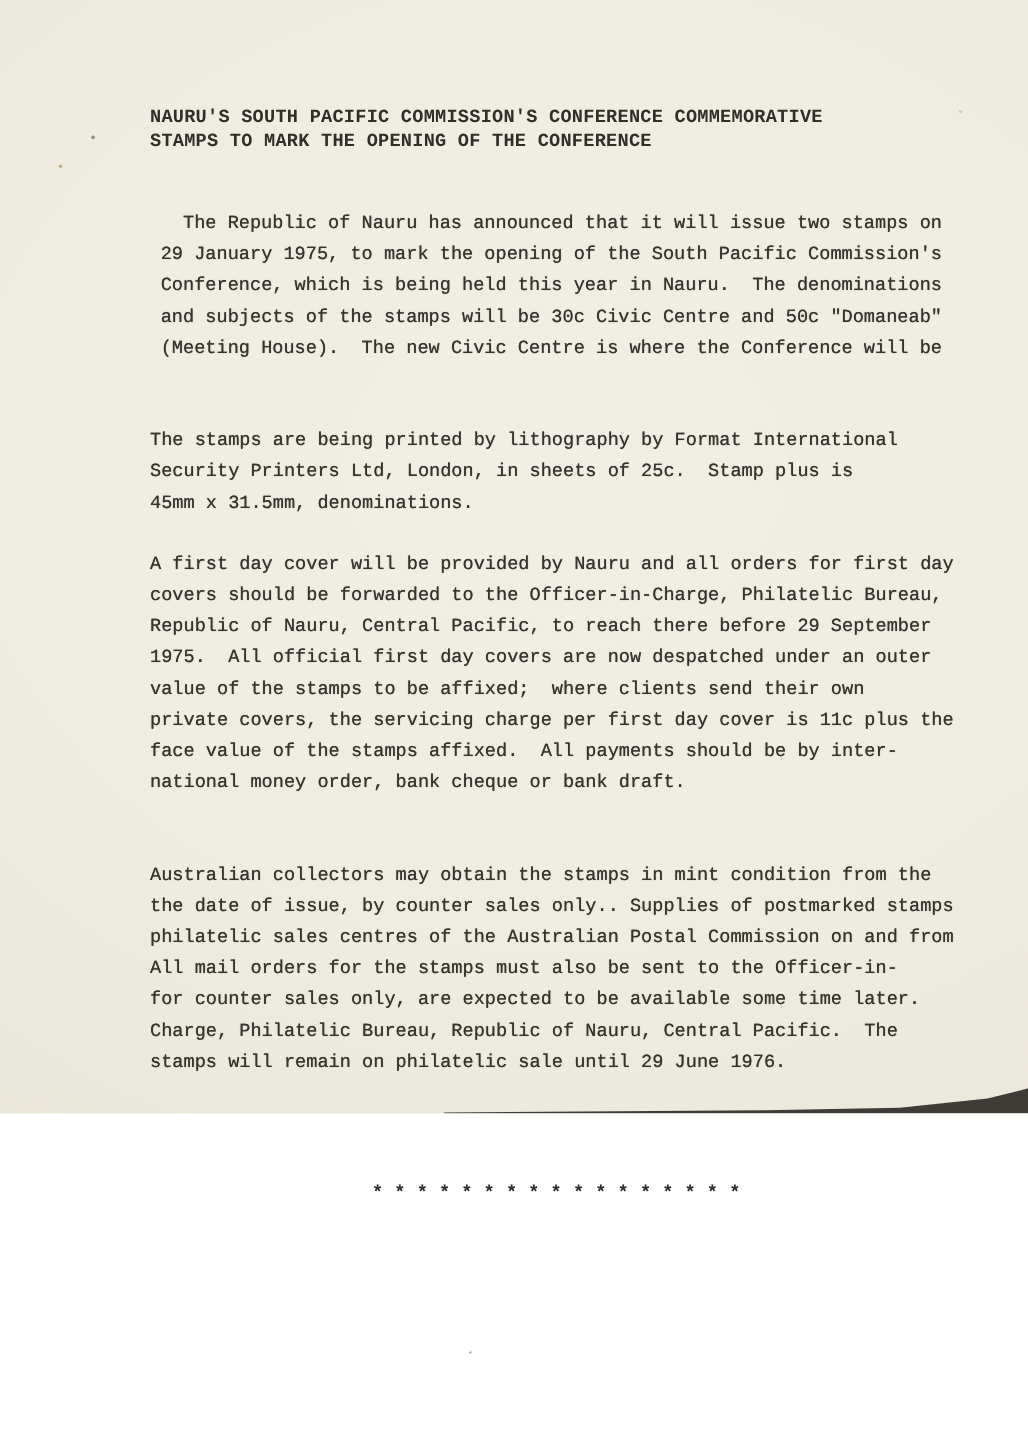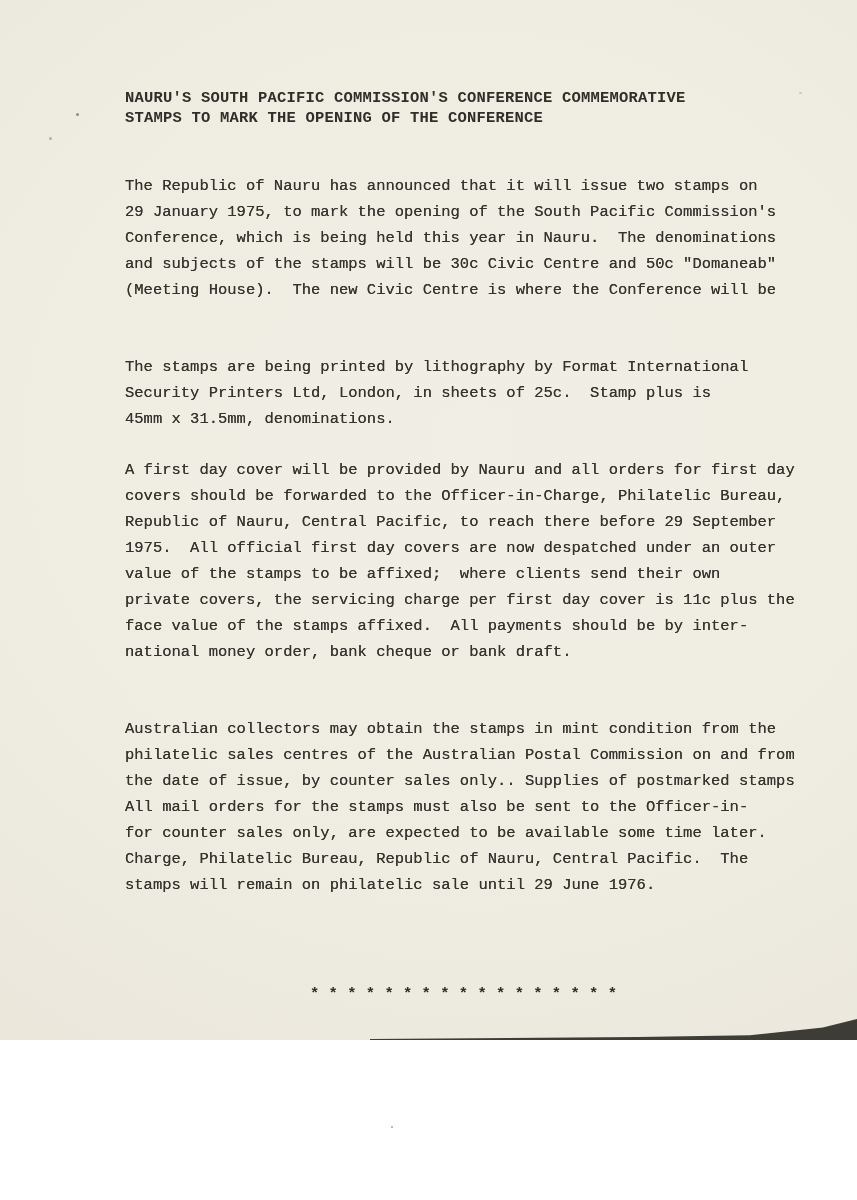--- a/index.html
+++ b/index.html
@@ -5,21 +5,21 @@
   html, body {
     margin: 0;
     padding: 0;
     width: 857px;
     height: 1200px;
     overflow: hidden;
   }
   .paper {
     position: relative;
     width: 857px;
-    height: 1040px;
+    height: 928px;
     background:
       radial-gradient(ellipse 120% 90% at 55% 42%, #f1eee5 0%, #efece2 45%, #eae6da 85%, #e4e0d3 100%);
     font-family: "Liberation Mono", "DejaVu Sans Mono", monospace;
     color: #34322c;
   }
   .heading {
     position: absolute;
     left: 125px;
     top: 88px;
     font-size: 15.5px;
@@ -33,21 +33,21 @@
     left: 125px;
     width: 660px;
     font-size: 15.5px;
     line-height: 26px;
     color: #35332d;
     text-shadow: 0 0 0.6px rgba(47,45,40,0.85);
   }
   .line {
     white-space: pre;
   }
-  .para-1 { top: 173px; }
+  .para-1 { top: 173px; text-align: right; }
   .para-2 { top: 354px; }
   .para-3 { top: 457px; }
   .para-4 { top: 716px; }
   .separator {
     position: absolute;
     left: 310px;
     top: 981px;
     font-size: 15.5px;
     line-height: 26px;
     font-weight: bold;
@@ -102,22 +102,22 @@
     <div class="line">Republic of Nauru, Central Pacific, to reach there before 29 September</div>
     <div class="line">1975.  All official first day covers are now despatched under an outer</div>
     <div class="line">value of the stamps to be affixed;  where clients send their own</div>
     <div class="line">private covers, the servicing charge per first day cover is 11c plus the</div>
     <div class="line">face value of the stamps affixed.  All payments should be by inter-</div>
     <div class="line">national money order, bank cheque or bank draft.</div>
   </div>
 
   <div class="para para-4">
     <div class="line">Australian collectors may obtain the stamps in mint condition from the</div>
+    <div class="line">the date of issue, by counter sales only.. Supplies of postmarked stamps</div>
     <div class="line">philatelic sales centres of the Australian Postal Commission on and from</div>
-    <div class="line">the date of issue, by counter sales only.. Supplies of postmarked stamps</div>
     <div class="line">All mail orders for the stamps must also be sent to the Officer-in-</div>
     <div class="line">for counter sales only, are expected to be available some time later.</div>
     <div class="line">Charge, Philatelic Bureau, Republic of Nauru, Central Pacific.  The</div>
     <div class="line">stamps will remain on philatelic sale until 29 June 1976.</div>
   </div>
 
   <div class="separator">* * * * * * * * * * * * * * * * *</div>
 
   <div class="speck speck-1"></div>
   <div class="speck speck-2"></div>

